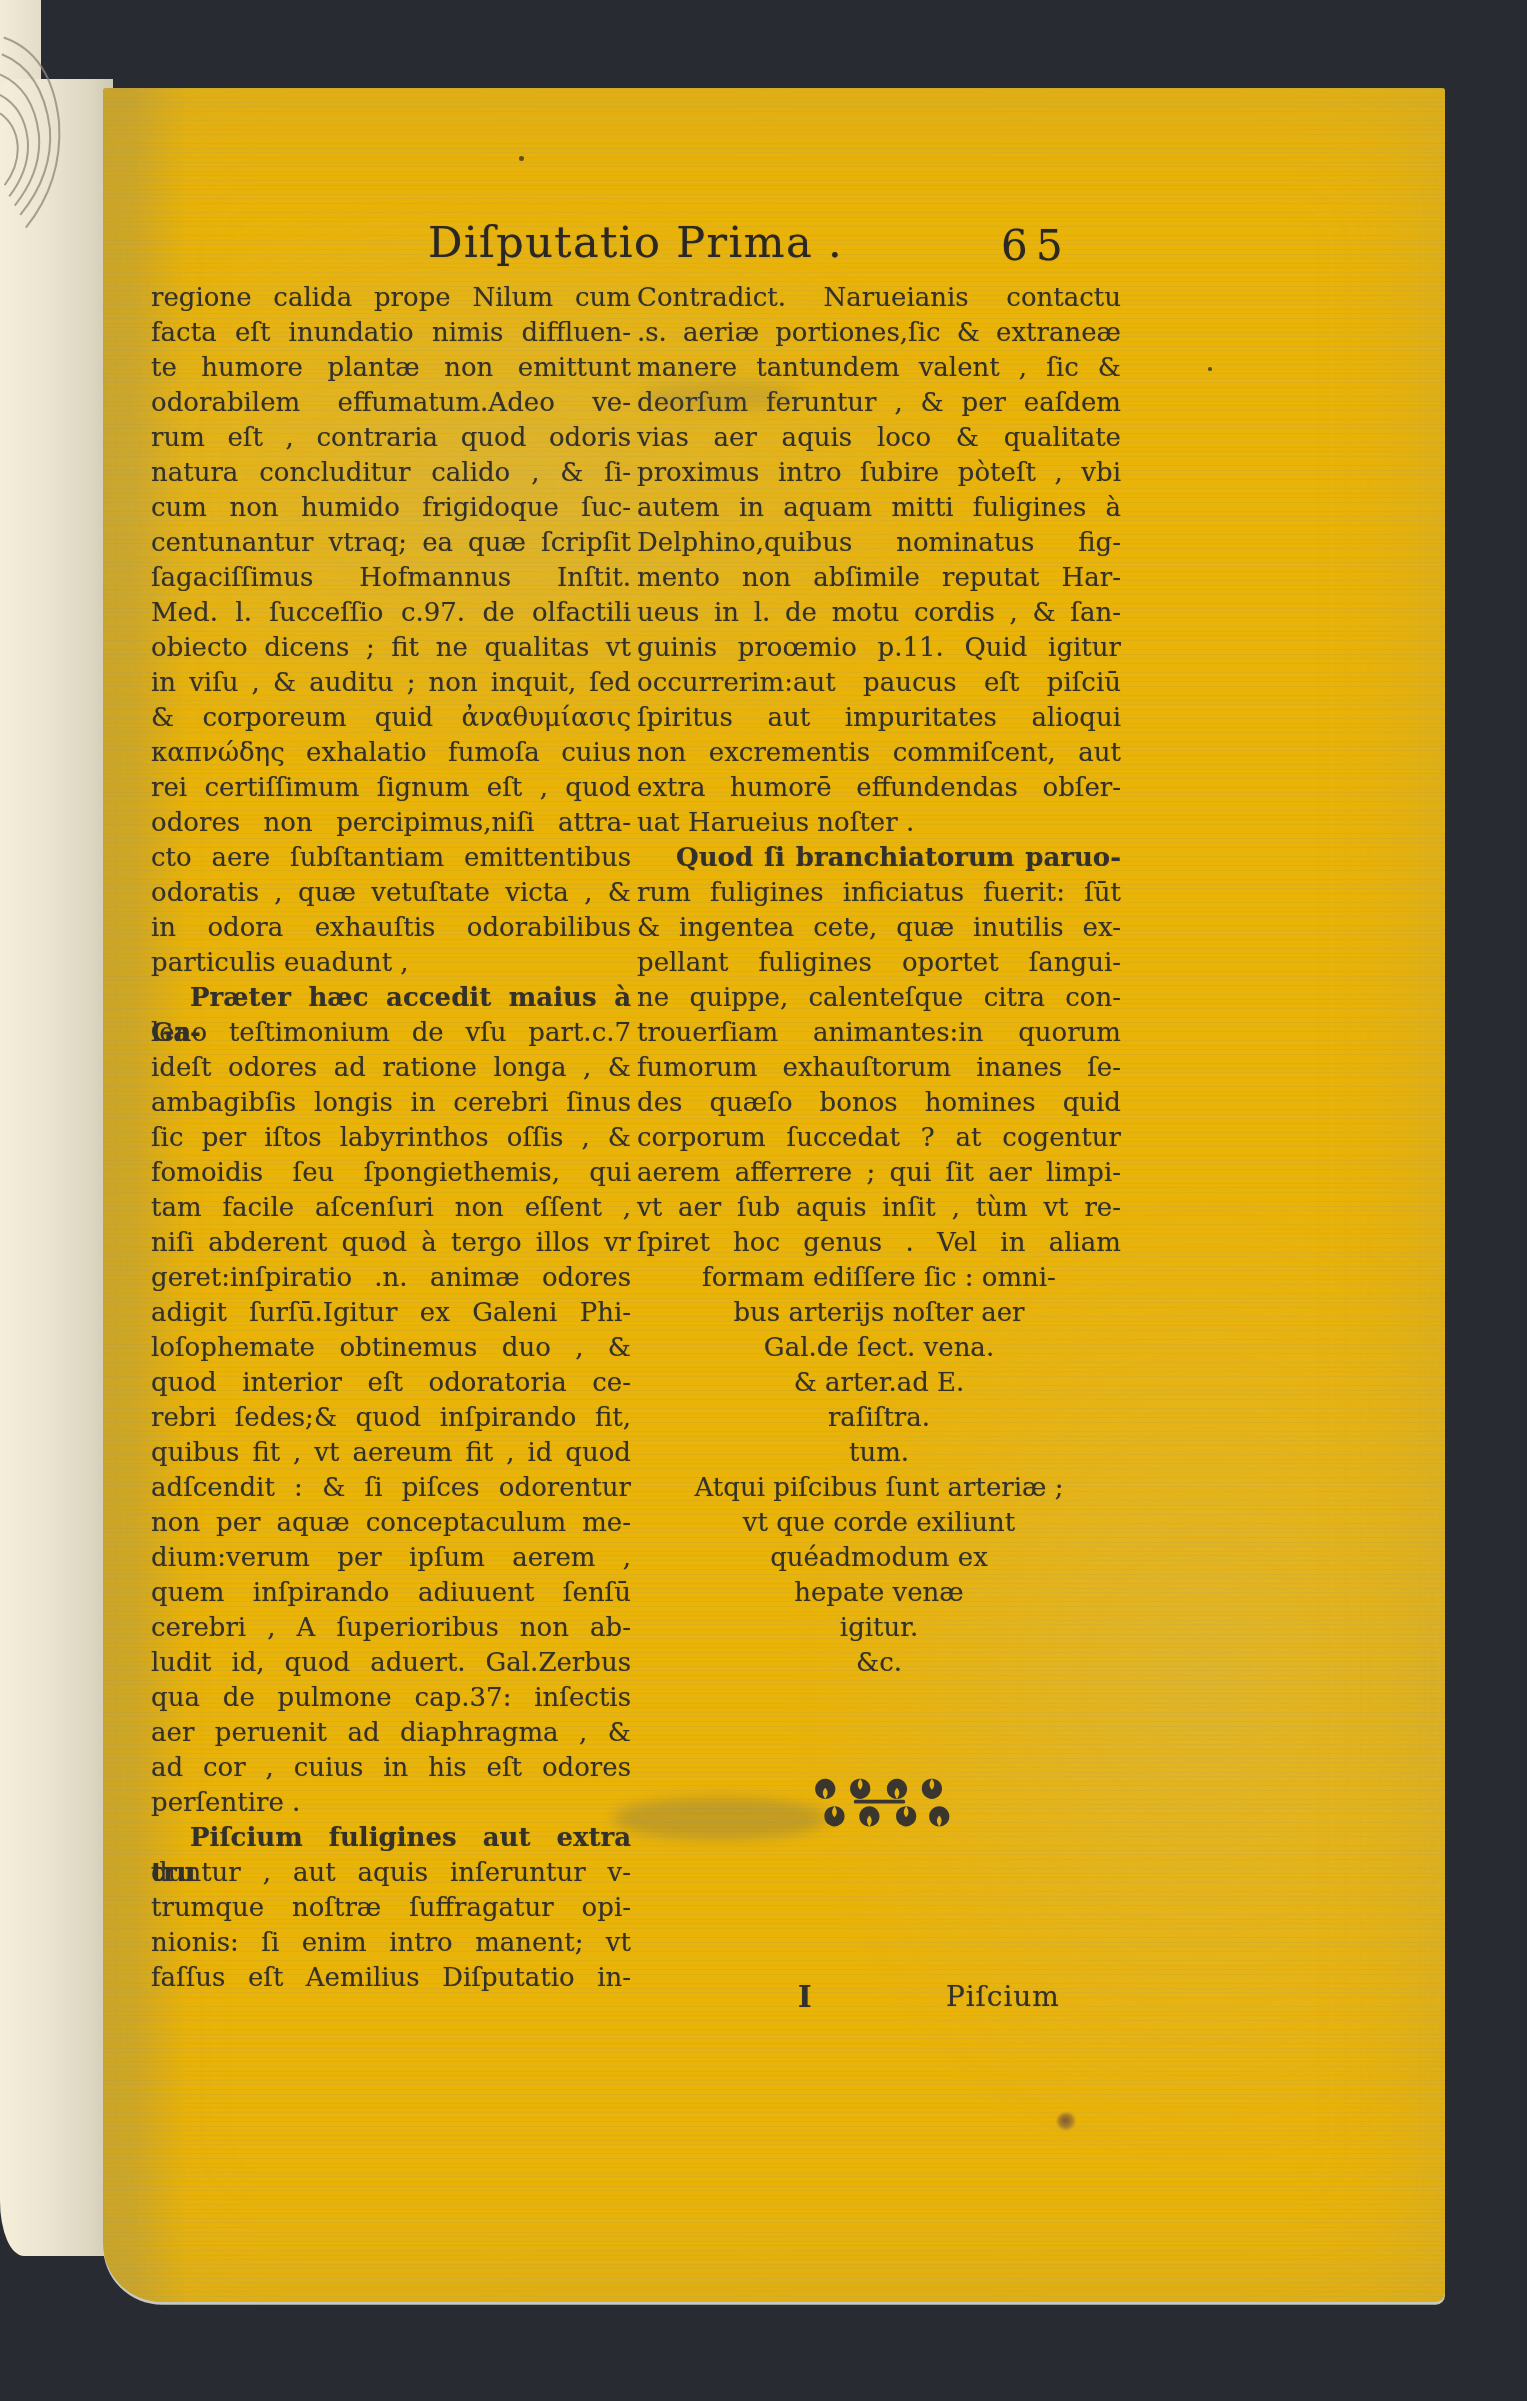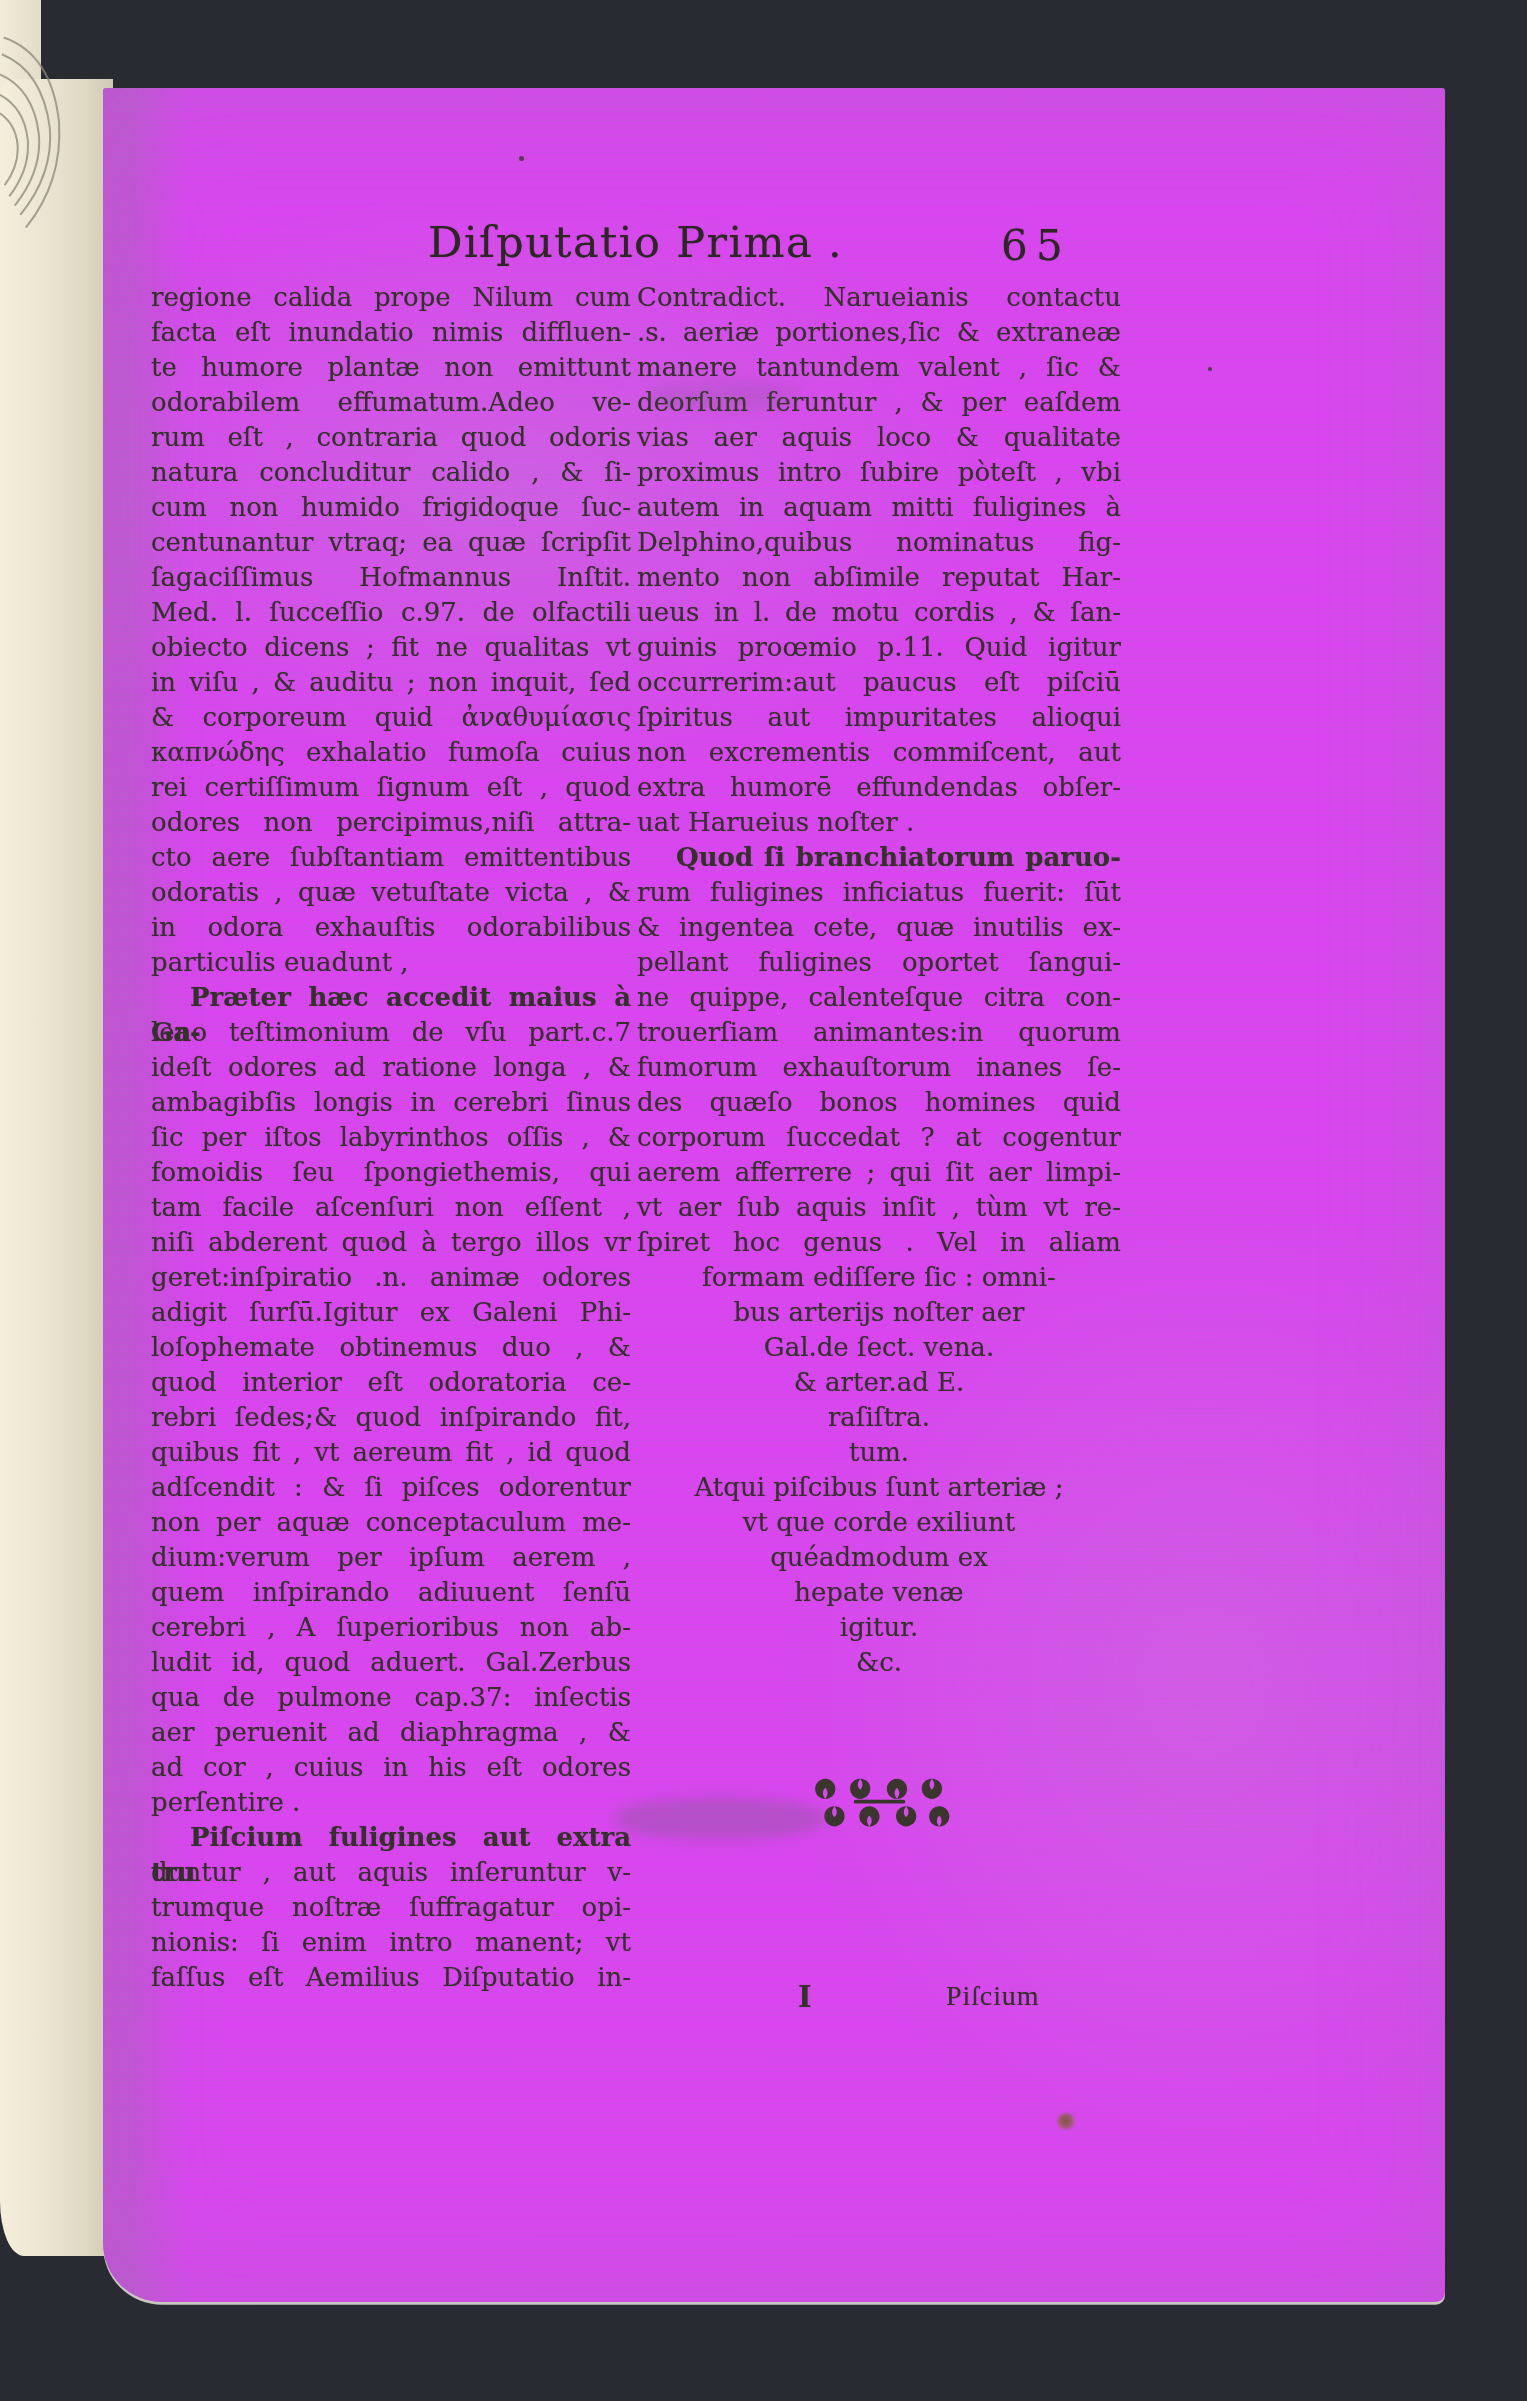--- a/index.html
+++ b/index.html
@@ -19,21 +19,21 @@
   }
   .edge-top{
     position:absolute;left:0;top:0;width:41px;height:120px;
     background:linear-gradient(90deg,#f2ecd9,#e3dcc8);
   }
   .page-curl{position:absolute;left:0;top:16.6px;}
 
   
   .page{
     position:absolute;left:103px;top:88px;width:1342px;height:2214px;
-    background:#d946ef;
+    background:#eab308;
     border-radius:2.8px 2.8px 9.2px 59px;
     box-shadow:0 2.8px 0 rgba(228,228,218,0.85), inset 0 0 129px rgba(128,140,150,0.22);
   }
   .page::before{
     content:"";position:absolute;inset:0;border-radius:inherit;pointer-events:none;
     background:
       repeating-linear-gradient(180deg, rgba(120,138,150,0.10) 0 0.9px, rgba(0,0,0,0) 0.9px 4.6px),
       linear-gradient(90deg, rgba(120,126,126,0.18) 0 31px, rgba(0,0,0,0) 83px),
       radial-gradient(832px 480px at 30% 18%, rgba(172,182,190,0.22), rgba(0,0,0,0) 62%),
       radial-gradient(702px 832px at 82% 72%, rgba(180,188,192,0.18), rgba(0,0,0,0) 60%);
@@ -71,21 +71,20 @@
 
   .signature{
     position:absolute;left:695px;top:1892px;
     font-size:29px;font-weight:bold;color:#34312b;
     text-shadow:0 0 0.9px rgba(52,49,43,0.45);
   }
   .catchword{
     position:absolute;left:843px;top:1892px;
     font-size:28px;color:#34312b;letter-spacing:0.9px;
     text-shadow:0 0 0.9px rgba(52,49,43,0.45);
-    font-family:Liberation Serif, serif;
   }
 
   .smudge{position:absolute;background:rgba(92,98,104,0.28);border-radius:50%;filter:blur(6.5px);}
   .smudge.a{left:510px;top:1709px;width:213px;height:43px;}
   .smudge.b{left:541px;top:294px;width:157px;height:28px;background:rgba(92,98,104,0.16);}
   .foxing{
     position:absolute;left:954px;top:2025px;width:18.5px;height:16.6px;border-radius:50%;
     background:radial-gradient(circle at 45% 45%, #7d5630, rgba(139,104,62,0.55) 55%, rgba(139,104,62,0) 75%);
     filter:blur(0.9px);
   }

